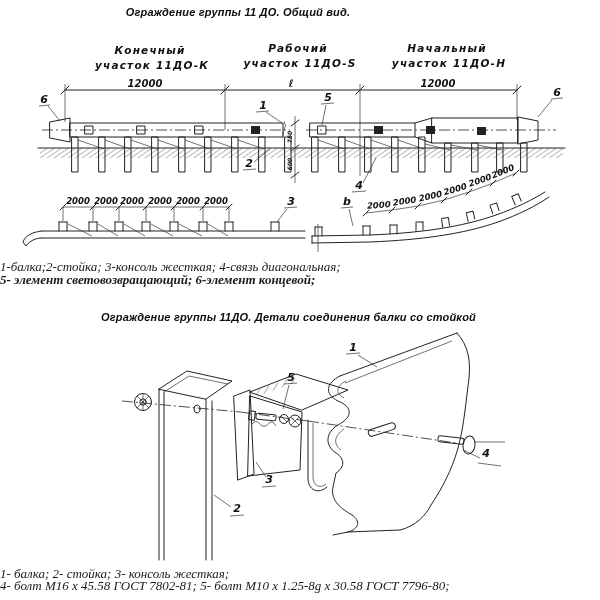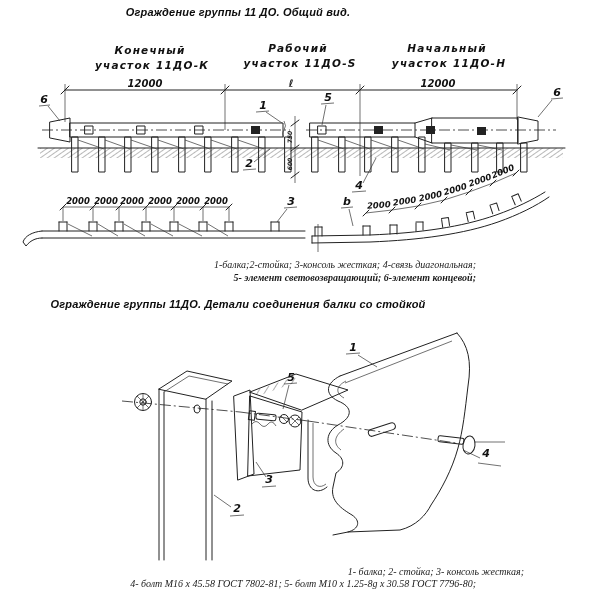--- a/index.html
+++ b/index.html
@@ -6,22 +6,22 @@
   body{
     width:600px;height:600px;position:relative;background:#ffffff;
     font-family:"Liberation Sans",sans-serif;color:#111;overflow:hidden;
   }
   .abs{position:absolute;}
   .title{
     width:476px;text-align:center;font-weight:bold;font-style:italic;
     font-size:11px;color:#0d0d0d;letter-spacing:0.2px;
   }
   .legend{
-    width:476px;text-align:right;font-style:italic;
-    font-family:"Liberation Serif",serif;font-size:10px;color:#1a1a1a;
+    width:476px;text-align:left;font-style:italic;
+    font-family:"Liberation Serif",serif;font-size:13px;color:#1a1a1a;
   }
   svg{position:absolute;left:0;top:0;}
   .ln{stroke:#222;stroke-width:1;fill:none;stroke-linecap:round;stroke-linejoin:round;}
   .ln-thin{stroke:#333;stroke-width:0.7;fill:none;}
   .ink{fill:#222;stroke:none;}
   .axis{stroke:#222;stroke-width:0.8;fill:none;stroke-dasharray:11 3 2 3;}
   text{fill:#111;stroke:none;}
   .t-section{font-family:"DejaVu Sans",sans-serif;font-style:italic;font-weight:bold;
     font-size:10.5px;letter-spacing:1.2px;text-anchor:middle;}
   .t-dim{font-family:"DejaVu Sans",sans-serif;font-style:italic;font-weight:bold;
@@ -34,23 +34,23 @@
     font-size:11px;text-anchor:middle;}
 </style>
 </head>
 <body>
 
 <div class="abs title" style="top:6px;">Ограждение группы 11 ДО. Общий вид.</div>
 
 <div class="abs legend" style="top:259px;">1-балка;2-стойка; 3-консоль жесткая; 4-связь диагональная;</div>
 <div class="abs legend" style="top:272px;font-weight:bold;">5- элемент световозвращающий; 6-элемент концевой;</div>
 
-<div class="abs title" style="top:298px;">Ограждение группы 11ДО. Детали соединения балки со стойкой</div>
-
-<div class="abs legend" style="top:566px;padding-left:48px;">1- балка; 2- стойка; 3- консоль жесткая;</div>
+<div class="abs title" style="top:311px;text-align:right;">Ограждение группы 11ДО. Детали соединения балки со стойкой</div>
+
+<div class="abs legend" style="top:566px;">1- балка; 2- стойка; 3- консоль жесткая;</div>
 <div class="abs legend" style="top:578px;">4- болт М16 х 45.58 ГОСТ 7802-81; 5- болт М10 х 1.25-8g х 30.58 ГОСТ 7796-80;</div>
 
 <svg width="600" height="600" viewBox="0 0 600 600">
   <defs>
     <pattern id="hatch" width="6" height="10" patternUnits="userSpaceOnUse" patternTransform="rotate(32)">
       <line x1="0" y1="0" x2="0" y2="10" stroke="#333" stroke-width="0.8"></line>
     </pattern>
     <pattern id="hatch2" width="4" height="8" patternUnits="userSpaceOnUse" patternTransform="rotate(55)">
       <line x1="0" y1="0" x2="0" y2="8" stroke="#333" stroke-width="0.7"></line>
     </pattern>

